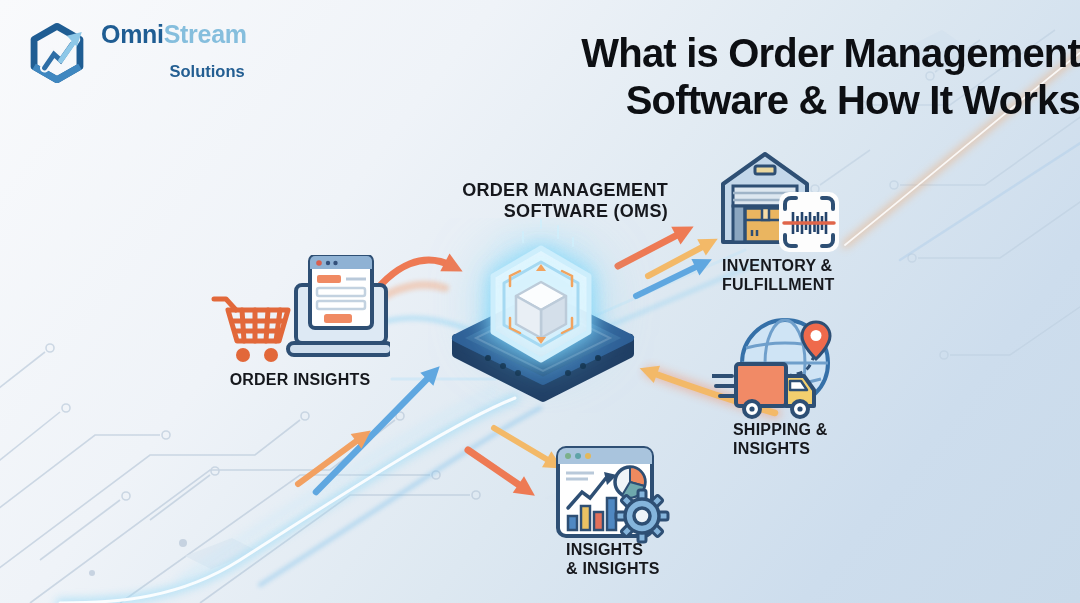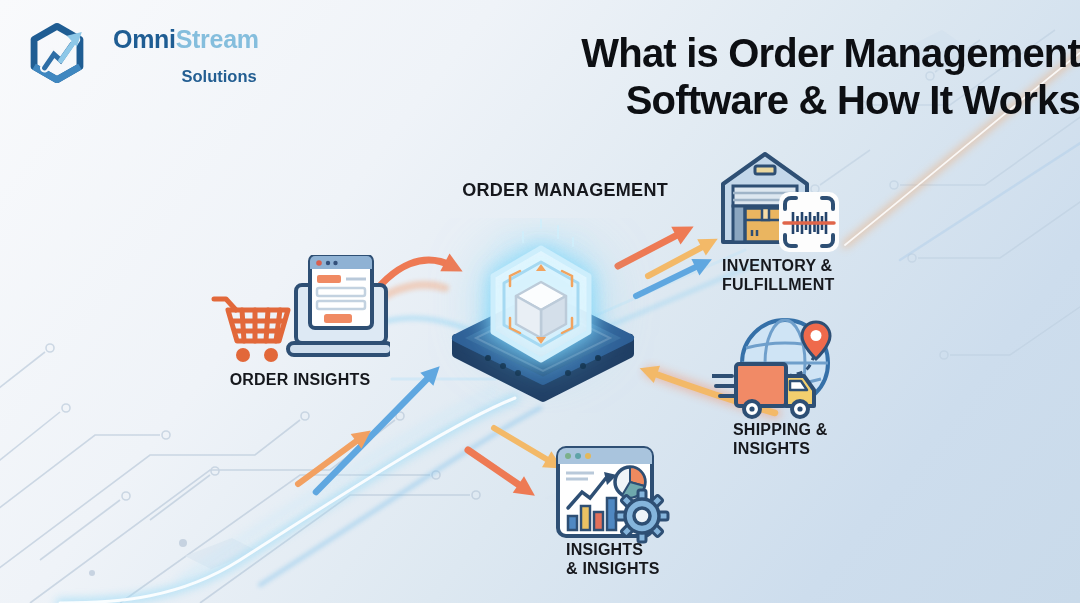--- a/index.html
+++ b/index.html
@@ -2,21 +2,21 @@
 <html><head>
 <meta charset="utf-8">
 <style>
   html,body{margin:0;padding:0;background:#e9eef4;}
   .canvas{position:relative;width:1080px;height:603px;overflow:hidden;
     background:linear-gradient(128deg,#f9fafc 0%,#eff3f8 32%,#dde8f1 58%,#cddded 82%,#c9daea 100%);
     font-family:"Liberation Sans",sans-serif;}
   svg{display:block}
   .abs{position:absolute}
   
-  .logo{left:26px;top:22px;display:flex;align-items:flex-end;gap:25px}
+  .logo{left:26px;top:22px;display:flex;align-items:flex-start;gap:13px}
   .logo-text{display:flex;flex-direction:column;line-height:1}
   .logo-line1{font-size:25px;font-weight:700;letter-spacing:-0.3px}
   .logo-omni{color:#1f5d93}.logo-stream{color:#85bedd}
   .logo-line2{font-size:16.5px;font-weight:700;color:#235e92;text-align:right;margin-top:16px;padding-right:2px}
   
   .title{left:0;right:0;top:30px;text-align:right;font-size:40px;line-height:47px;
     font-weight:700;color:#0d0f13;letter-spacing:-0.8px}
   
   .node-label{font-weight:700;color:#16181d;letter-spacing:0.2px}
   .lbl-hub{left:418px;width:250px;top:180px;text-align:right;font-size:18px;line-height:21px;letter-spacing:0.3px}
@@ -319,20 +319,21 @@
         <rect x="20" y="-2" width="8" height="10" rx="2" transform="rotate(270 24 24)"></rect>
         <rect x="20" y="-2" width="8" height="10" rx="2" transform="rotate(315 24 24)"></rect>
       </g>
       <circle cx="24" cy="24" r="17" fill="#85b5dc" stroke="#2e4f74" stroke-width="3.5"></circle>
       <circle cx="24" cy="24" r="8" fill="#eef4f9" stroke="#2e4f74" stroke-width="3.5"></circle>
     </g>
   </svg>
 
   <div class="abs node-label lbl-hub z4">
     <div>ORDER MANAGEMENT</div>
+    <div>SOFTWARE (OMS)</div>
   </div>
   <div class="abs node-label lbl-capture z4">ORDER INSIGHTS</div>
   <div class="abs node-label lbl-inventory z4">
     <div>INVENTORY &amp;</div>
     <div>FULFILLMENT</div>
   </div>
   <div class="abs node-label lbl-shipping z4">
     <div>SHIPPING &amp;</div>
     <div>INSIGHTS</div>
   </div>

